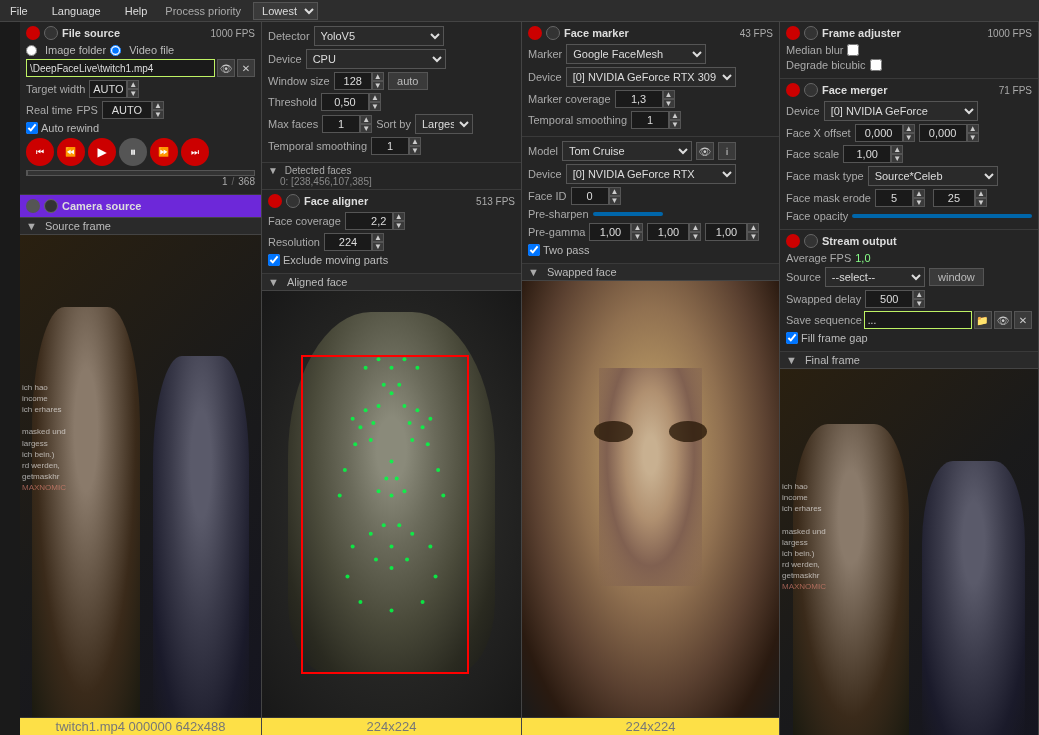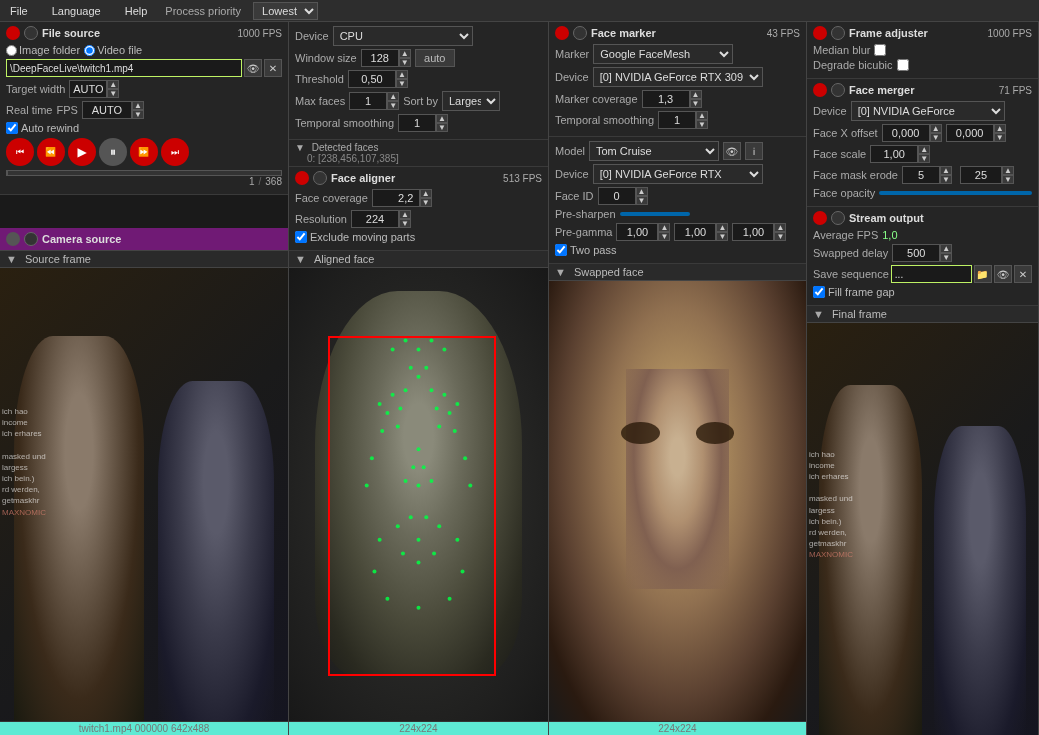--- a/index.html
+++ b/index.html
@@ -43,21 +43,21 @@
       display: flex;
       flex-direction: row;
       height: calc(735px - 22px);
     }
     .col {
       display: flex;
       flex-direction: column;
       border-right: 1px solid #444;
       overflow: hidden;
     }
-    .col1 { width: 289px; }
+    .col1 { width: 262px; padding-left: 20px; }
     .col2 { width: 260px; }
     .col3 { width: 258px; }
     .col4 { flex: 1; }
 
     
     .panel {
       background: #252525;
       border-bottom: 1px solid #3a3a3a;
       padding: 4px 6px;
     }
@@ -115,21 +115,21 @@
     .form-input-md { width: 60px; }
     .form-select {
       background: #2a2a2a;
       border: 1px solid #555;
       color: #ddd;
       font-size: 11px;
       height: 20px;
       padding: 0 2px;
     }
     .form-select-md { width: 130px; }
-    .radio-label { display: flex; align-items: center; gap: 2px; color: #bbb; }
+    .radio-label { display: flex; align-items: center; gap: 8px; color: #bbb; }
 
     
     .spin-group {
       display: flex;
       align-items: center;
     }
     .spin-input {
       background: #1a1a1a;
       border: 1px solid #555;
       color: #ddd;
@@ -213,26 +213,25 @@
       border: 1px solid #555;
       flex: 1;
     }
     .progress-fill {
       height: 100%;
       background: #555;
     }
 
     
     .camera-panel {
-      background: #701a75;
+      background: #6d28d9;
       padding: 4px 6px;
       display: flex;
       align-items: center;
       gap: 4px;
-      margin-top: 33px;
     }
 
     
     .detected-faces {
       background: #252525;
       padding: 2px 6px;
       border-bottom: 1px solid #3a3a3a;
       font-size: 10px;
       color: #aaa;
     }
@@ -254,24 +253,24 @@
       align-items: center;
       gap: 4px;
     }
     .preview-img {
       flex: 1;
       background: #111;
       position: relative;
       overflow: hidden;
     }
     .preview-footer {
-      background: #5eead4;
+      background: #fde047;
       padding: 1px 4px;
       color: #777;
-      font-size: 10px;
+      font-size: 13px;
       text-align: center;
       border-top: 1px solid #333;
     }
 
     
     .check-label {
       display: flex;
       align-items: center;
       gap: 3px;
       color: #bbb;
@@ -430,20 +429,26 @@
           </div>
         </div>
       </div>
       <div class="preview-footer">twitch1.mp4 000000 642x488</div>
     </div>
   </div>
 
   <div class="col col2">
 
     <div class="panel">
+      <div class="form-row">
+        <span class="form-label">Detector</span>
+        <select class="form-select form-select-md">
+          <option>YoloV5</option>
+        </select>
+      </div>
       <div class="form-row">
         <span class="form-label">Device</span>
         <select class="form-select" style="width:140px">
           <option>CPU</option>
         </select>
       </div>
       <div class="form-row">
         <span class="form-label">Window size</span>
         <div class="spin-group">
           <input class="spin-input" value="128" style="">
@@ -784,20 +789,26 @@
         <span class="form-label">Face scale</span>
         <div class="spin-group">
           <input class="spin-input" style="width: 48px;" value="1,00">
           <div class="spin-btns">
             <button class="spin-btn">▲</button>
             <button class="spin-btn">▼</button>
           </div>
         </div>
       </div>
       <div class="form-row">
+        <span class="form-label">Face mask type</span>
+        <select class="form-select" style="width:130px">
+          <option>Source*Celeb</option>
+        </select>
+      </div>
+      <div class="form-row">
         <span class="form-label">Face mask erode</span>
         <div class="spin-group">
           <input class="spin-input form-input-sm" value="5" style="">
           <div class="spin-btns">
             <button class="spin-btn">▲</button>
             <button class="spin-btn">▼</button>
           </div>
         </div>
         <span class="form-label"></span>
         <div class="spin-group">
@@ -816,20 +827,27 @@
 
     <div class="panel">
       <div class="panel-header">
         <span class="btn-power"></span>
         <span class="btn-circle"></span>
         <span class="panel-title">Stream output</span>
       </div>
       <div class="form-row">
         <span class="form-label">Average FPS</span>
         <span style="color:#8f8; font-size:11px;">1,0</span>
+      </div>
+      <div class="form-row">
+        <span class="form-label">Source</span>
+        <select class="form-select" style="width:100px">
+          <option>--select--</option>
+        </select>
+        <button class="form-input" style="cursor:pointer;background:#3a3a3a;border:1px solid #555;color:#bbb;width:55px;">window</button>
       </div>
       <div class="form-row">
         <span class="form-label">Swapped delay</span>
         <div class="spin-group">
           <input class="spin-input" style="width: 48px;" value="500">
           <div class="spin-btns">
             <button class="spin-btn">▲</button>
             <button class="spin-btn">▼</button>
           </div>
         </div>

